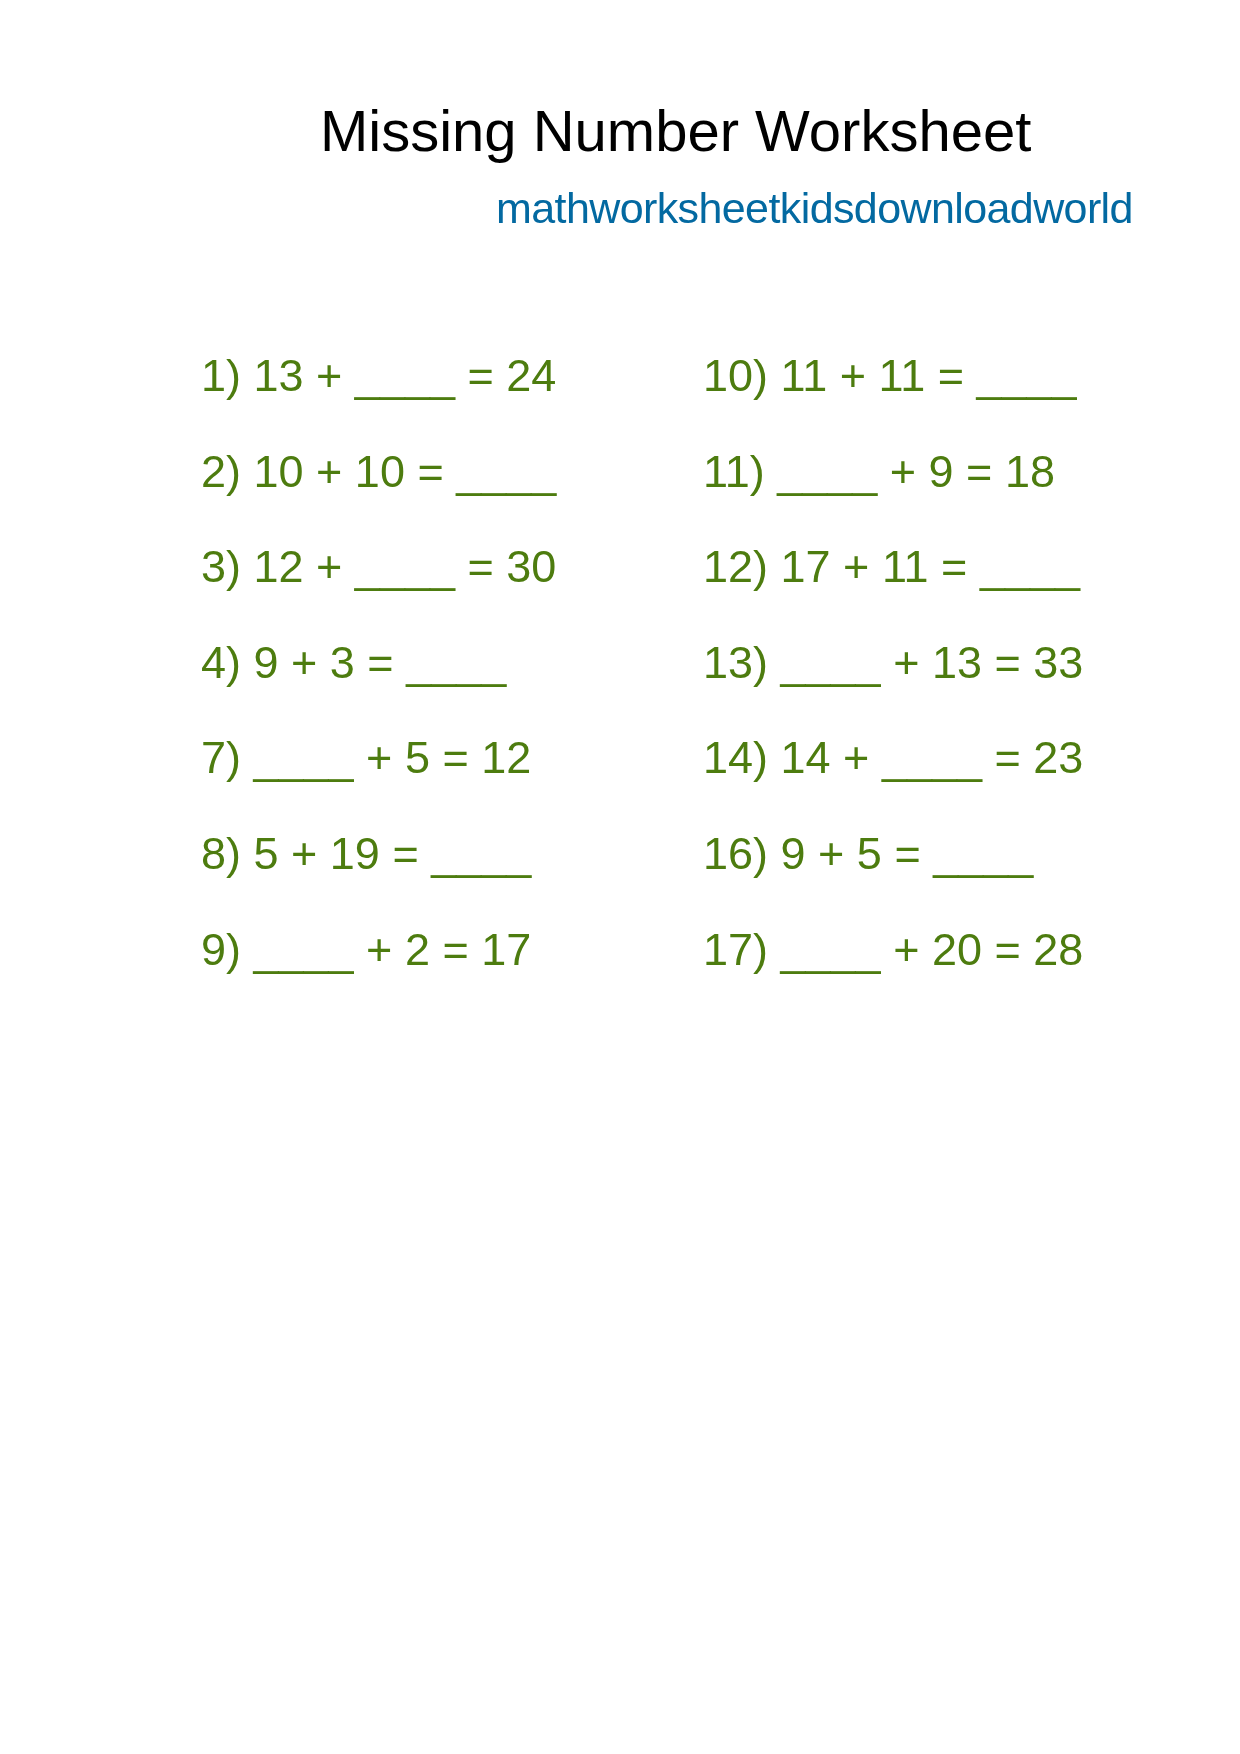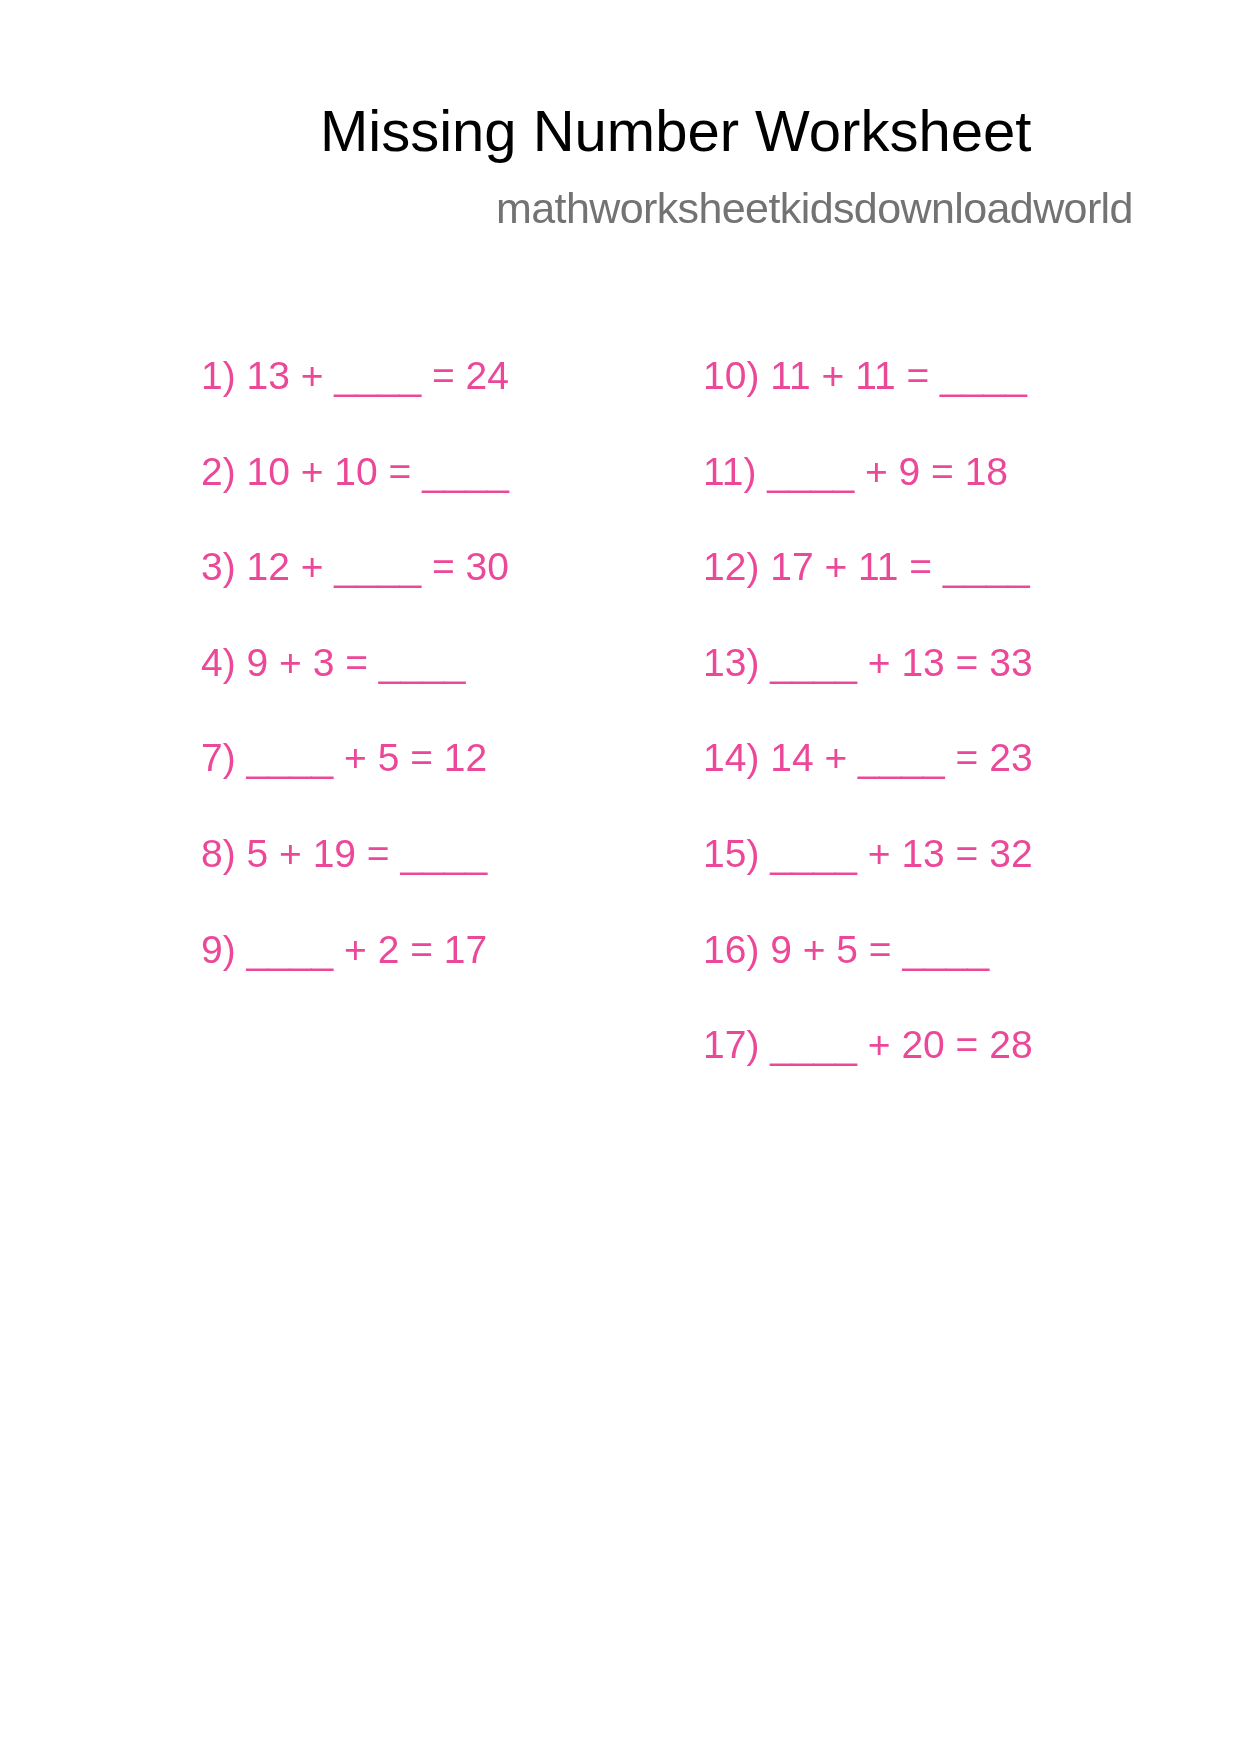--- a/index.html
+++ b/index.html
@@ -26,35 +26,35 @@
       margin-left: 18px;
     }
     .subtitle {
       position: absolute;
       left: 496px;
       top: 182px;
       font-size: 43px;
       line-height: 52px;
       letter-spacing: -0.6px;
       white-space: nowrap;
-      color: #737373;
+      color: #0369a1;
       text-align: right;
     }
     .col {
       position: absolute;
       top: 348px;
     }
     .col-left { left: 201px; }
     .col-right { left: 703px; }
     .problem {
       height: 95.6px;
-      font-size: 39px;
+      font-size: 45px;
       line-height: 56px;
       white-space: nowrap;
-      color: #ec4899;
+      color: #4d7c0f;
     }
   </style>
 </head>
 <body>
 
 <div>
   <div class="title">Missing Number Worksheet</div>
   <div class="subtitle">mathworksheetkidsdownloadworld</div>
 
   <div class="col col-left">
@@ -66,17 +66,16 @@
     <div class="problem">8) 5 + 19 = ____</div>
     <div class="problem">9) ____ + 2 = 17</div>
   </div>
 
   <div class="col col-right">
     <div class="problem">10) 11 + 11 = ____</div>
     <div class="problem">11) ____ + 9 = 18</div>
     <div class="problem">12) 17 + 11 = ____</div>
     <div class="problem">13) ____ + 13 = 33</div>
     <div class="problem">14) 14 + ____ = 23</div>
-    <div class="problem">15) ____ + 13 = 32</div>
     <div class="problem">16) 9 + 5 = ____</div>
     <div class="problem">17) ____ + 20 = 28</div>
   </div>
 </div>
 
 </body></html>

